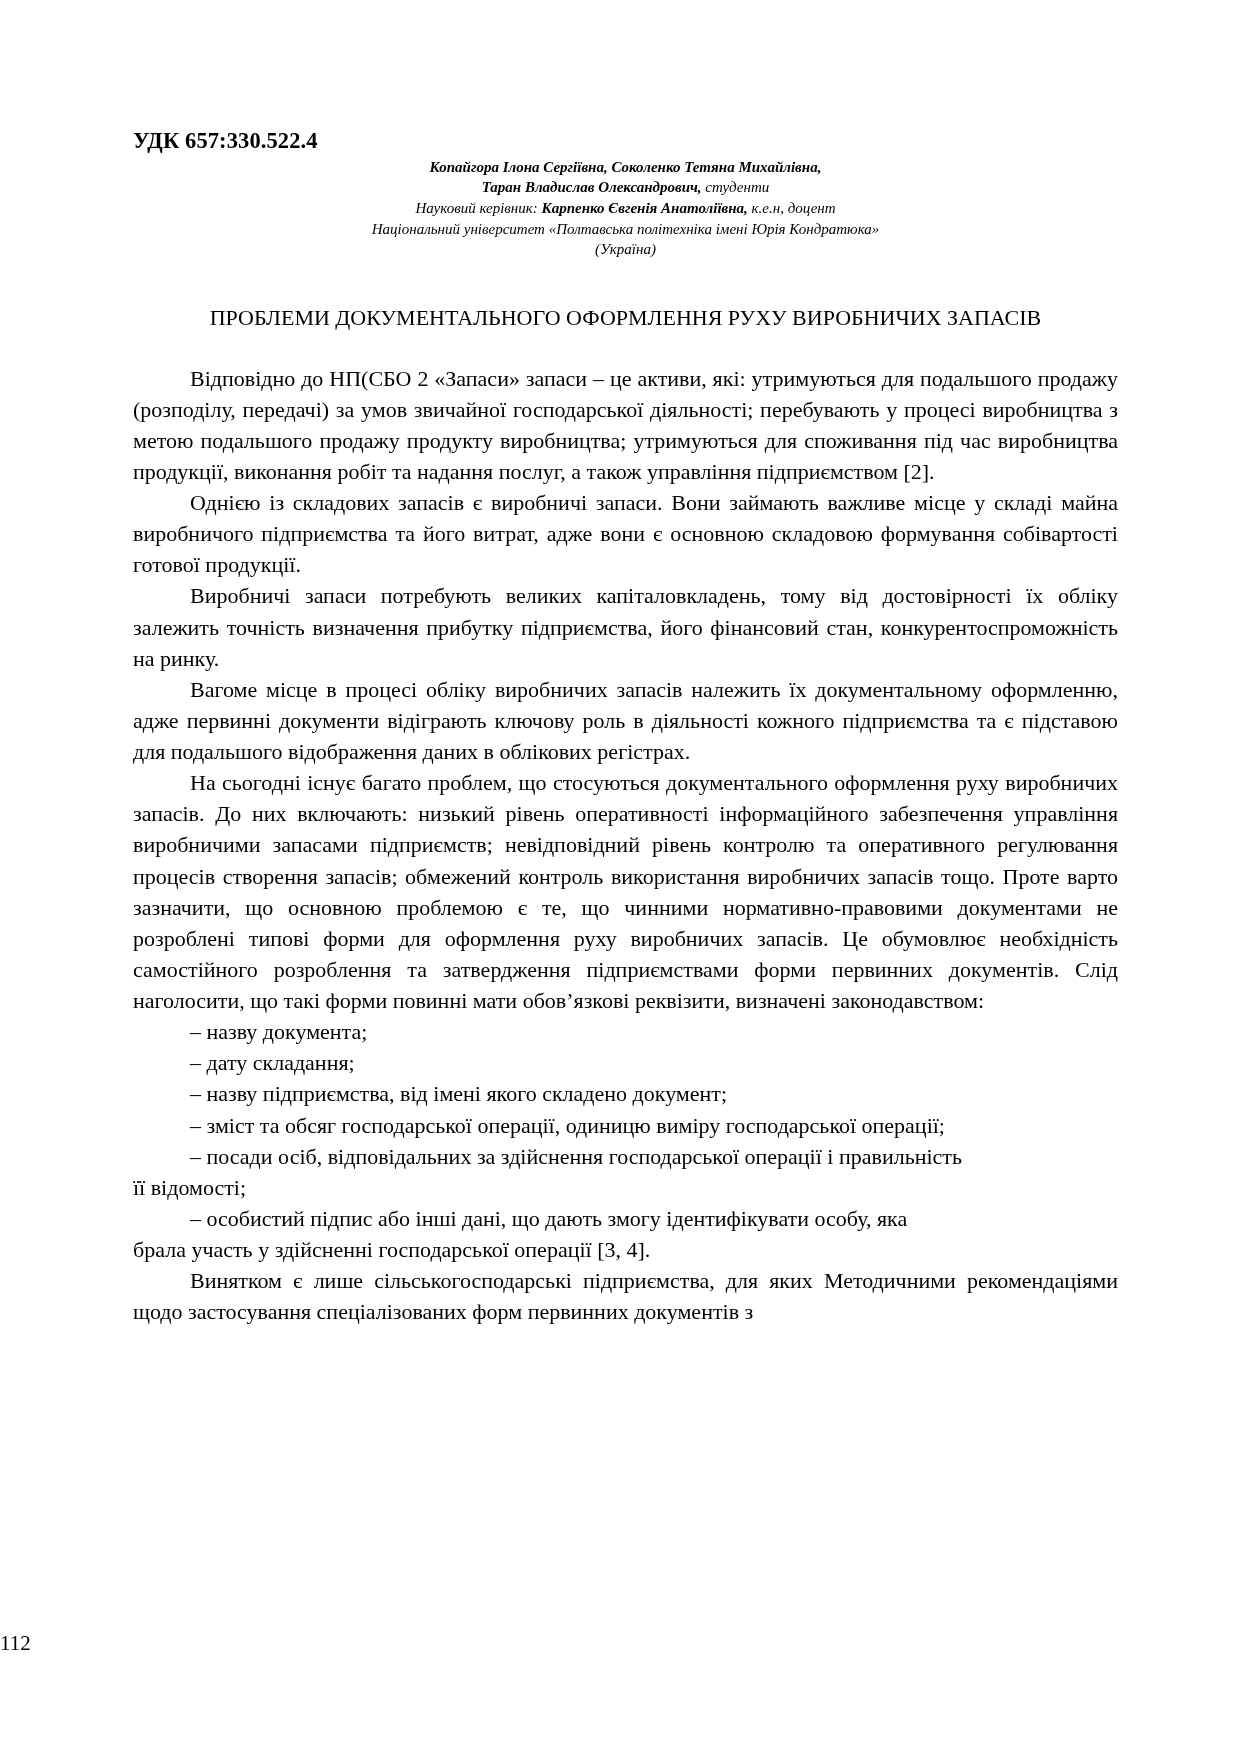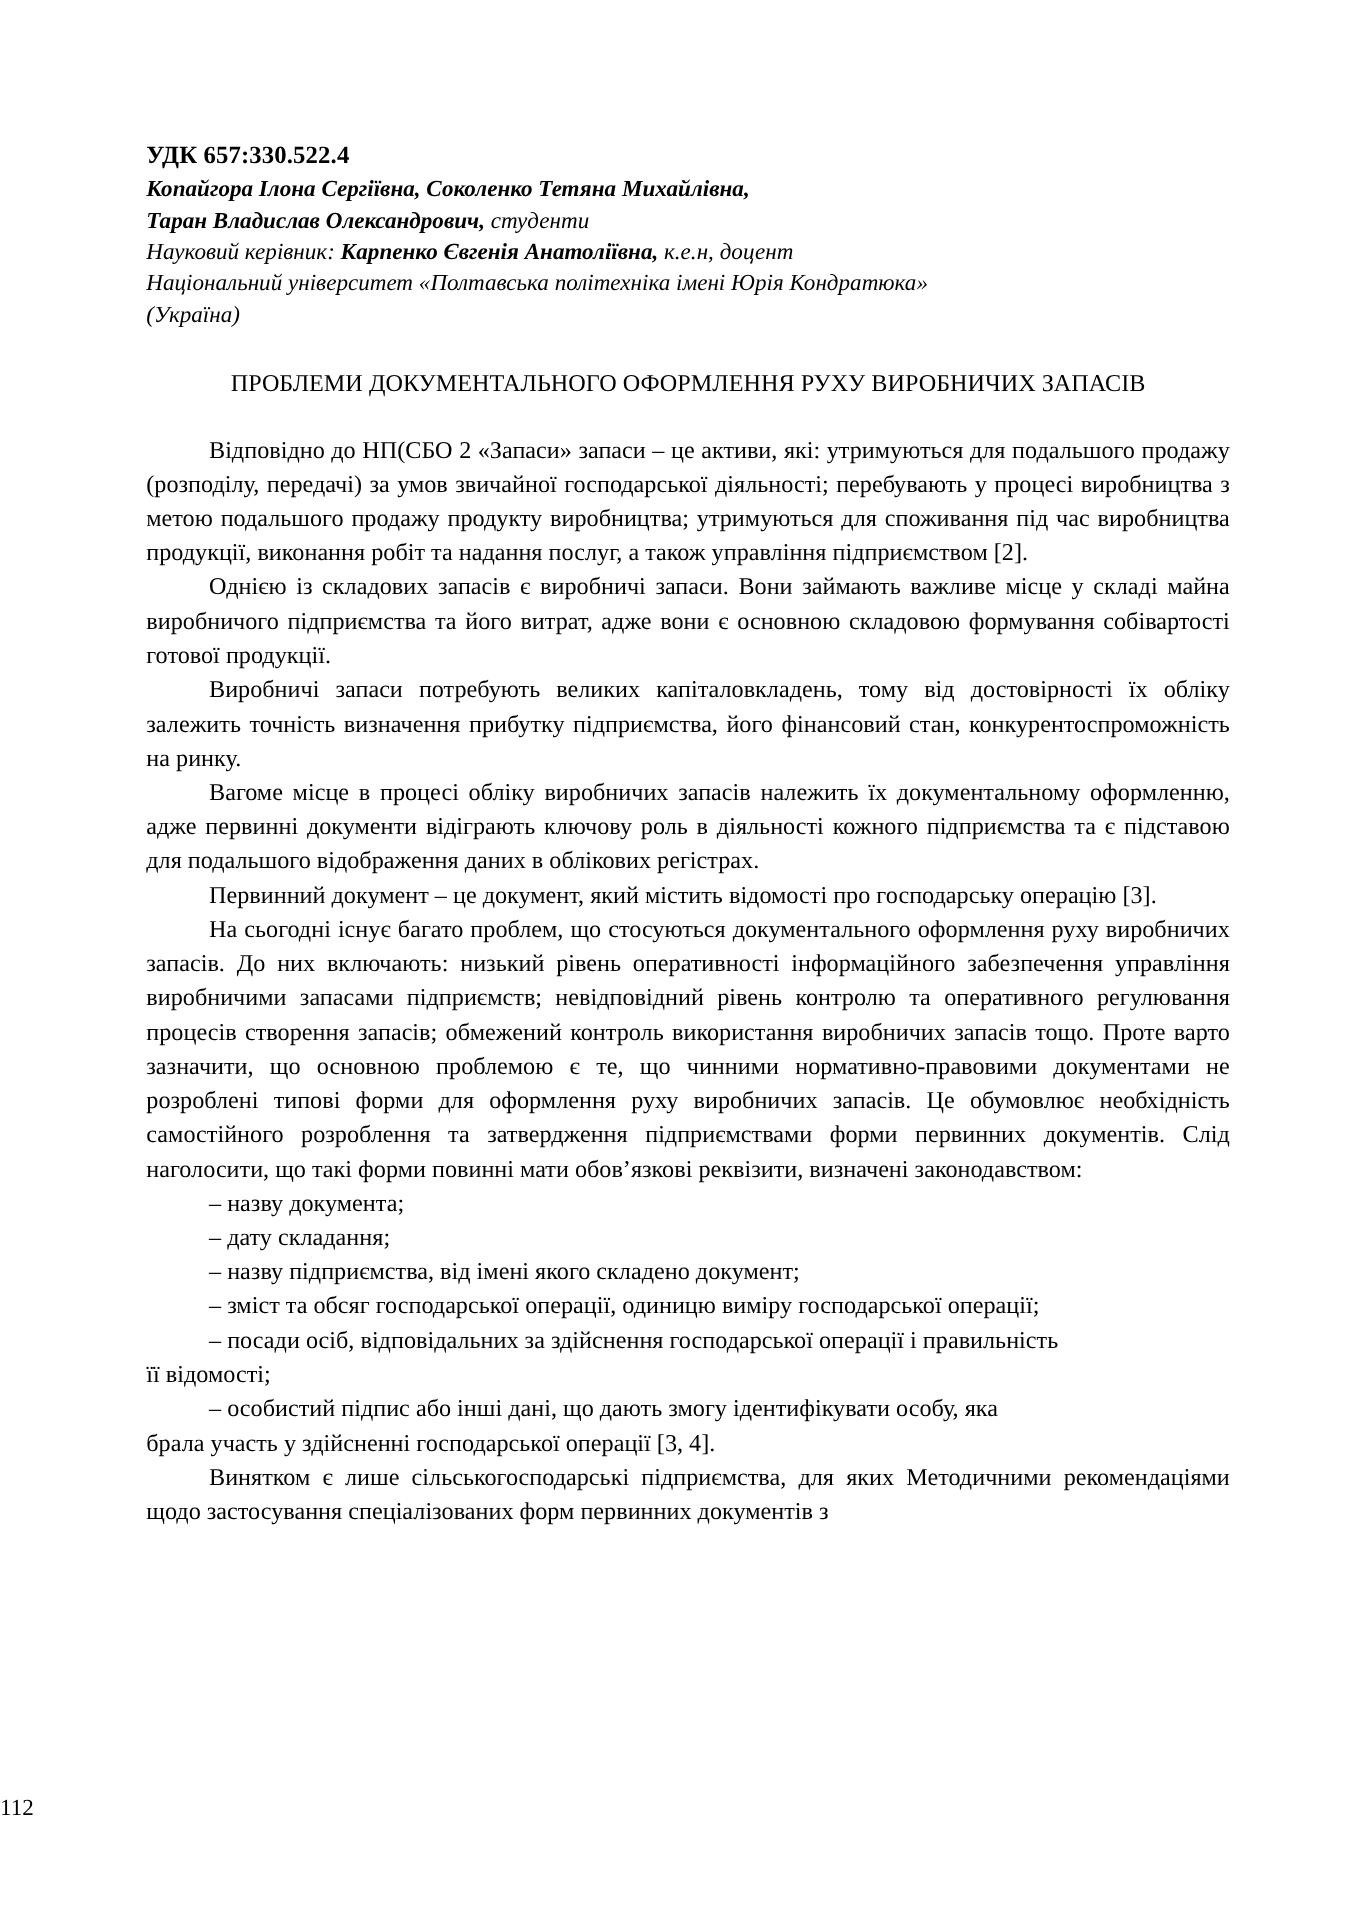--- a/index.html
+++ b/index.html
@@ -24,41 +24,41 @@
     padding: 128px 122px 60px 133px;
   }
   .udk {
     font-weight: bold;
     font-size: 22.5px;
     line-height: 1.18;
     margin: 0 0 2px 0;
     letter-spacing: 0.1px;
   }
   .byline-block {
-    text-align: left;
-    font-size: 21px;
+    text-align: center;
+    font-size: 15px;
     line-height: 1.38;
   }
   .byline-line {
     margin: 0;
     white-space: nowrap;
   }
   .bi {
     font-style: italic;
     font-weight: bold;
   }
   .i {
     font-style: italic;
     font-weight: normal;
   }
   .title {
     text-align: center;
     font-size: 22px;
     line-height: 1.30;
-    margin: 33px 0 0 0;
+    margin: 44px 0 0 0;
     font-weight: normal;
     padding: 0 38px;
   }
   .body-block {
     margin-top: 30px;
   }
   p.para {
     margin: 0;
     text-align: justify;
     text-indent: 57px;
@@ -115,21 +115,20 @@
     </div>
   </div>
 
   <h1 class="title">ПРОБЛЕМИ ДОКУМЕНТАЛЬНОГО ОФОРМЛЕННЯ РУХУ ВИРОБНИЧИХ ЗАПАСІВ</h1>
 
   <div class="body-block">
     <p class="para">Відповідно до НП(СБО 2 «Запаси» запаси – це активи, які: утримуються  для подальшого продажу (розподілу, передачі) за умов   звичайної   господарської  діяльності; перебувають у  процесі виробництва з метою подальшого продажу продукту виробництва; утримуються для  споживання  під  час  виробництва продукції, виконання робіт  та  надання  послуг,  а  також  управління підприємством [2].</p>
     <p class="para">Однією із складових запасів є виробничі запаси. Вони займають важливе місце у складі майна виробничого підприємства та його витрат, адже вони є основною складовою формування собівартості готової продукції.</p>
     <p class="para">Виробничі запаси потребують великих капіталовкладень, тому від достовірності їх обліку залежить точність визначення прибутку підприємства, його фінансовий стан, конкурентоспроможність на ринку.</p>
     <p class="para">Вагоме місце в процесі обліку виробничих запасів належить їх документальному оформленню, адже первинні документи відіграють ключову роль в діяльності кожного підприємства та є підставою для подальшого відображення даних в облікових регістрах.</p>
-    <p class="para">Первинний документ – це документ, який містить відомості про господарську операцію [3].</p>
     <p class="para">На сьогодні існує багато проблем, що стосуються документального оформлення руху виробничих запасів. До них включають: низький рівень оперативності інформаційного забезпечення управління виробничими запасами підприємств; невідповідний рівень контролю та оперативного регулювання процесів створення запасів; обмежений контроль використання виробничих запасів тощо. Проте варто зазначити, що основною проблемою є те, що чинними нормативно-правовими документами не розроблені типові форми для оформлення руху виробничих запасів. Це обумовлює необхідність самостійного розроблення та затвердження підприємствами форми первинних документів. Слід наголосити, що такі форми повинні мати обов’язкові реквізити, визначені законодавством:</p>
 
     <p class="listitem">– назву документа;</p>
     <p class="listitem">– дату складання;</p>
     <p class="listitem">– назву підприємства, від імені якого складено документ;</p>
     <p class="listitem">– зміст та обсяг господарської операції, одиницю виміру господарської операції;</p>
     <p class="listitem">– посади осіб, відповідальних за здійснення господарської операції і правильність</p>
     <p class="listitem-cont">її відомості;</p>
     <p class="listitem">– особистий підпис або інші дані, що дають змогу ідентифікувати особу, яка</p>
     <p class="listitem-cont">брала участь у здійсненні господарської операції [3, 4].</p>

